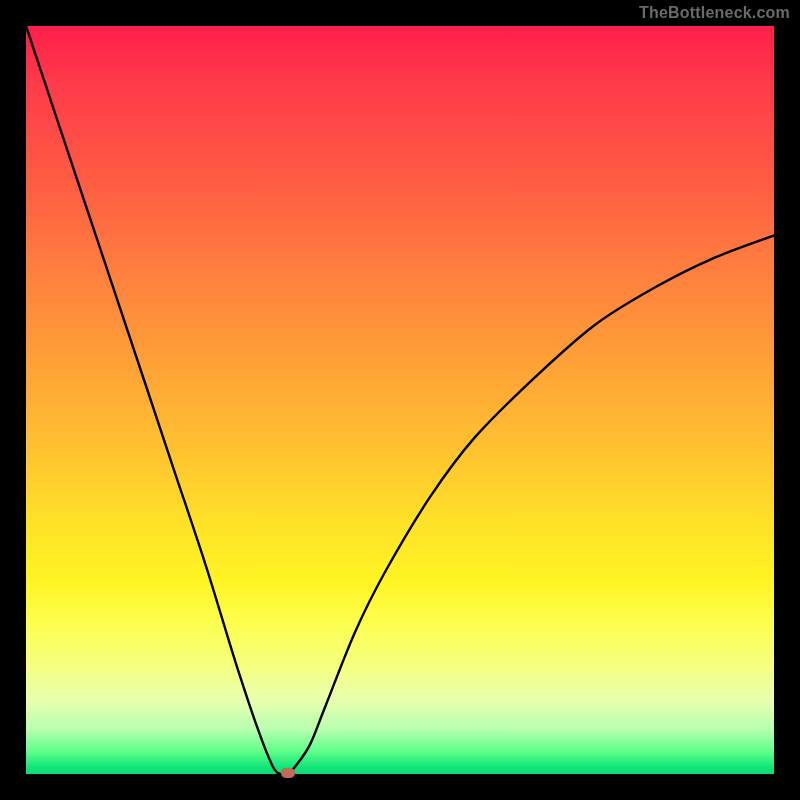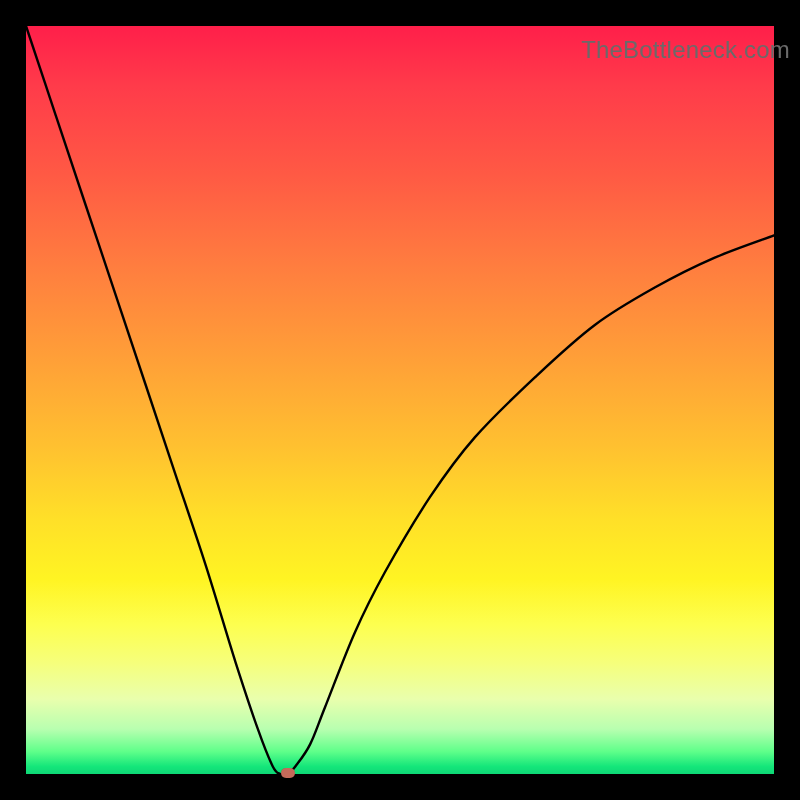--- a/index.html
+++ b/index.html
@@ -41,25 +41,24 @@
       #5fff8a 97%,
       #14e67a 99%,
       #0ed776 100%
     );
   }
   .watermark {
     position: absolute;
     top: 4px;
     right: 10px;
     color: #6a6a6a;
-    font-size: 24px;
-    font-weight: 400;
+    font-size: 16px;
+    font-weight: 700;
     letter-spacing: 0.2px;
     user-select: none;
-    margin-top: 32px;
   }
   svg.curve {
     position: absolute;
     left: 0;
     top: 0;
     width: 748px;
     height: 748px;
     overflow: visible;
   }
   .marker {

